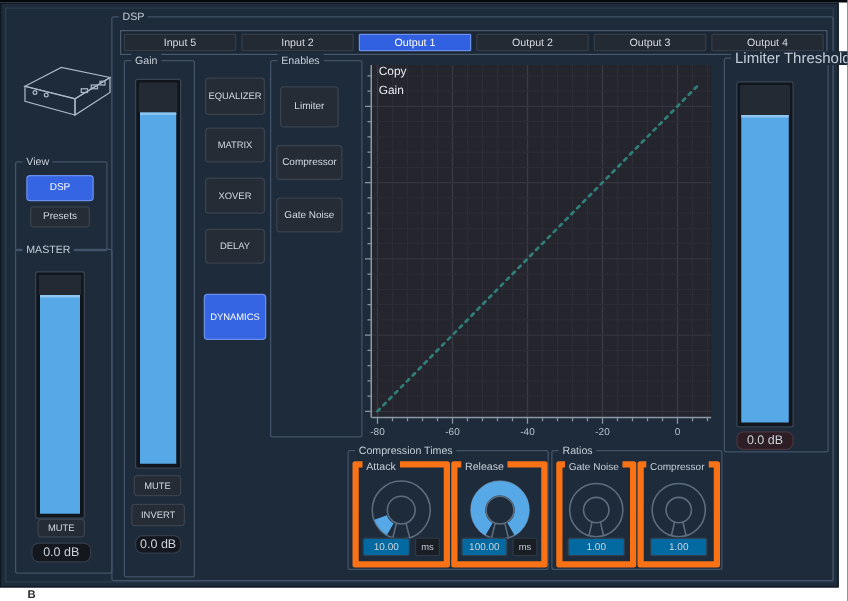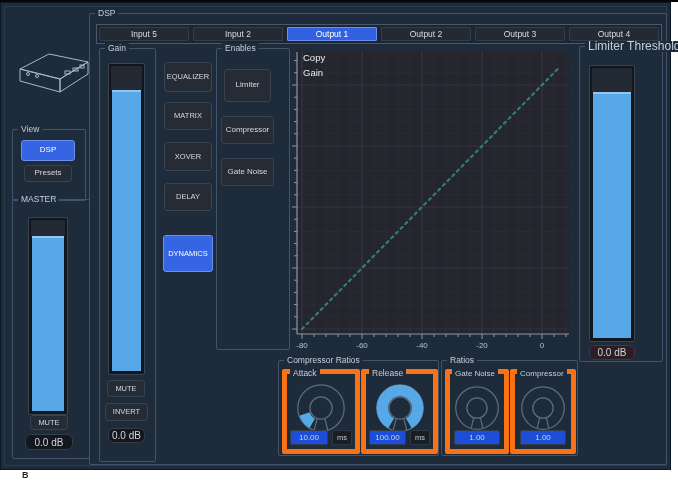--- a/index.html
+++ b/index.html
@@ -26,21 +26,21 @@
   .fader-cap{position:absolute;left:2px;right:2px;top:2px;background:#232a34;border-radius:1px;}
   .fader-fill{position:absolute;left:3px;right:3px;bottom:3px;background:#56a8e6;border-top:2px solid #8ec6f0;}
   .vbox{position:absolute;display:flex;align-items:center;justify-content:center;background:#14181e;
         border:1px solid #333c48;border-radius:6px;color:#ccd3da;font-size:10px;box-sizing:border-box;}
   .vbox.maroon{background:#2c1e24;border-color:#4a333c;}
   .kpanel{position:absolute;border:5px solid #f97316;border-radius:2px;box-sizing:border-box;}
   .kwrap{position:absolute;top:7px;left:50%;transform:translateX(-50%);}
   .kring{stroke:#5d6d7e;fill:none;stroke-width:1.3;}
   .kfill{stroke:#56a8e6;fill:none;}
   .vrow{position:absolute;left:3px;right:3px;bottom:4px;display:flex;gap:4px;justify-content:center;}
-  .vrow .val{flex:1;height:13px;display:flex;align-items:center;justify-content:center;background:#1d4ed8;
+  .vrow .val{flex:1;height:13px;display:flex;align-items:center;justify-content:center;background:#0369a1;
              border:1px solid #333c48;border-radius:2px;color:#ccd3da;font-size:8px;}
   .vrow .unit{width:18px;height:13px;display:flex;align-items:center;justify-content:center;background:#191e25;
               border:1px solid #2e3742;border-radius:2px;color:#c2c9d1;font-size:7.5px;}
   .vrow.center .val{flex:0 0 44px;}
   .ctx-item{position:absolute;color:#e9edf1;font-size:9.5px;z-index:4;}
   .footer-mark{position:absolute;left:22px;top:470px;color:#2c2c2c;font-size:9px;font-weight:bold;}
   svg text{font-family:"Liberation Sans",sans-serif;}
 </style>
 </head>
 <body>
@@ -230,21 +230,21 @@
       <div class="group" style="left:489px;top:32px;width:84px;height:316px;">
         <span class="glabel" style="font-size:12px;">Limiter Threshold</span>
         <div class="fader" style="left:9px;top:18px;width:46px;height:277px;">
           <div class="fader-cap" style="height:24px;"></div>
           <div class="fader-fill" style="top:26px;"></div>
         </div>
         <div class="vbox maroon" style="left:9px;top:298px;width:46px;height:15px;">0.0 dB</div>
       </div>
 
       <div class="group" style="left:188px;top:346px;width:161px;height:96px;">
-        <span class="glabel">Compressor Ratios</span>
+        <span class="glabel">Compression Times</span>
 
         <div class="kpanel" style="left:3px;top:8px;width:78px;height:85px;">
           <span class="glabel" style="left:3px;">Attack</span>
           <svg class="kwrap" width="76" height="58" viewBox="0 0 76 60">
             <circle class="kring" cx="38" cy="28" r="24"></circle>
             <circle class="kring" cx="38" cy="28" r="11.5"></circle>
             <line class="kring" x1="34" y1="39" x2="31" y2="51"></line>
             <line class="kring" x1="42" y1="39" x2="45" y2="51"></line>
             <path class="kfill" stroke-width="11" d="M28.9 43.8 A18.2 18.2 0 0 1 20.9 34.2"></path>
           </svg>

